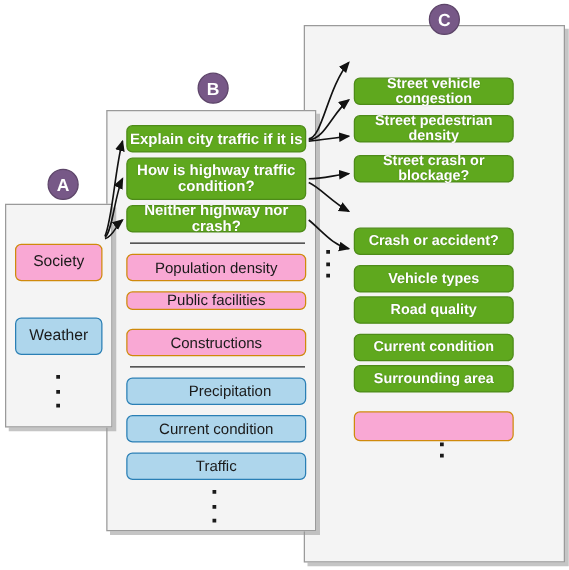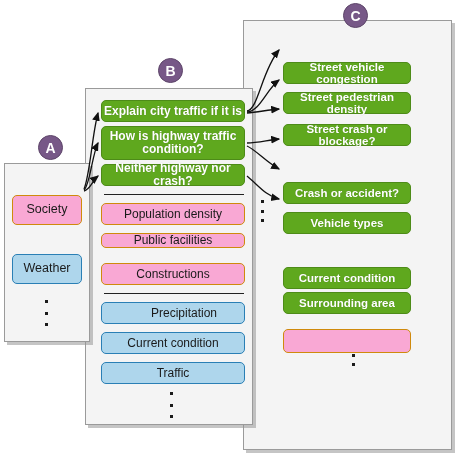--- a/index.html
+++ b/index.html
@@ -119,20 +119,21 @@
 
   <div class="badge" id="badge-a">A</div>
   <div class="badge" id="badge-b">B</div>
   <div class="badge" id="badge-c">C</div>
 
   <div class="chip green c-chip" id="c-0">Street vehicle congestion</div>
   <div class="chip green c-chip" id="c-1">Street pedestrian density</div>
   <div class="chip green c-chip" id="c-2">Street crash or blockage?</div>
   <div class="chip green c-chip" id="c-4">Crash or accident?</div>
   <div class="chip green c-chip" id="c-5">Vehicle types</div>
+  <div class="chip green c-chip" id="c-6">Road quality</div>
   <div class="chip green c-chip" id="c-7">Current condition</div>
   <div class="chip green c-chip" id="c-8">Surrounding area</div>
   <div class="sep" id="sep-c1"></div>
   <div class="chip orange c-chip" id="c-9"></div>
   <div class="vdots" id="dots-c-left">
       <i></i>
       <i></i>
       <i></i>
     </div>
   <div class="vdots" id="dots-c-bottom">

